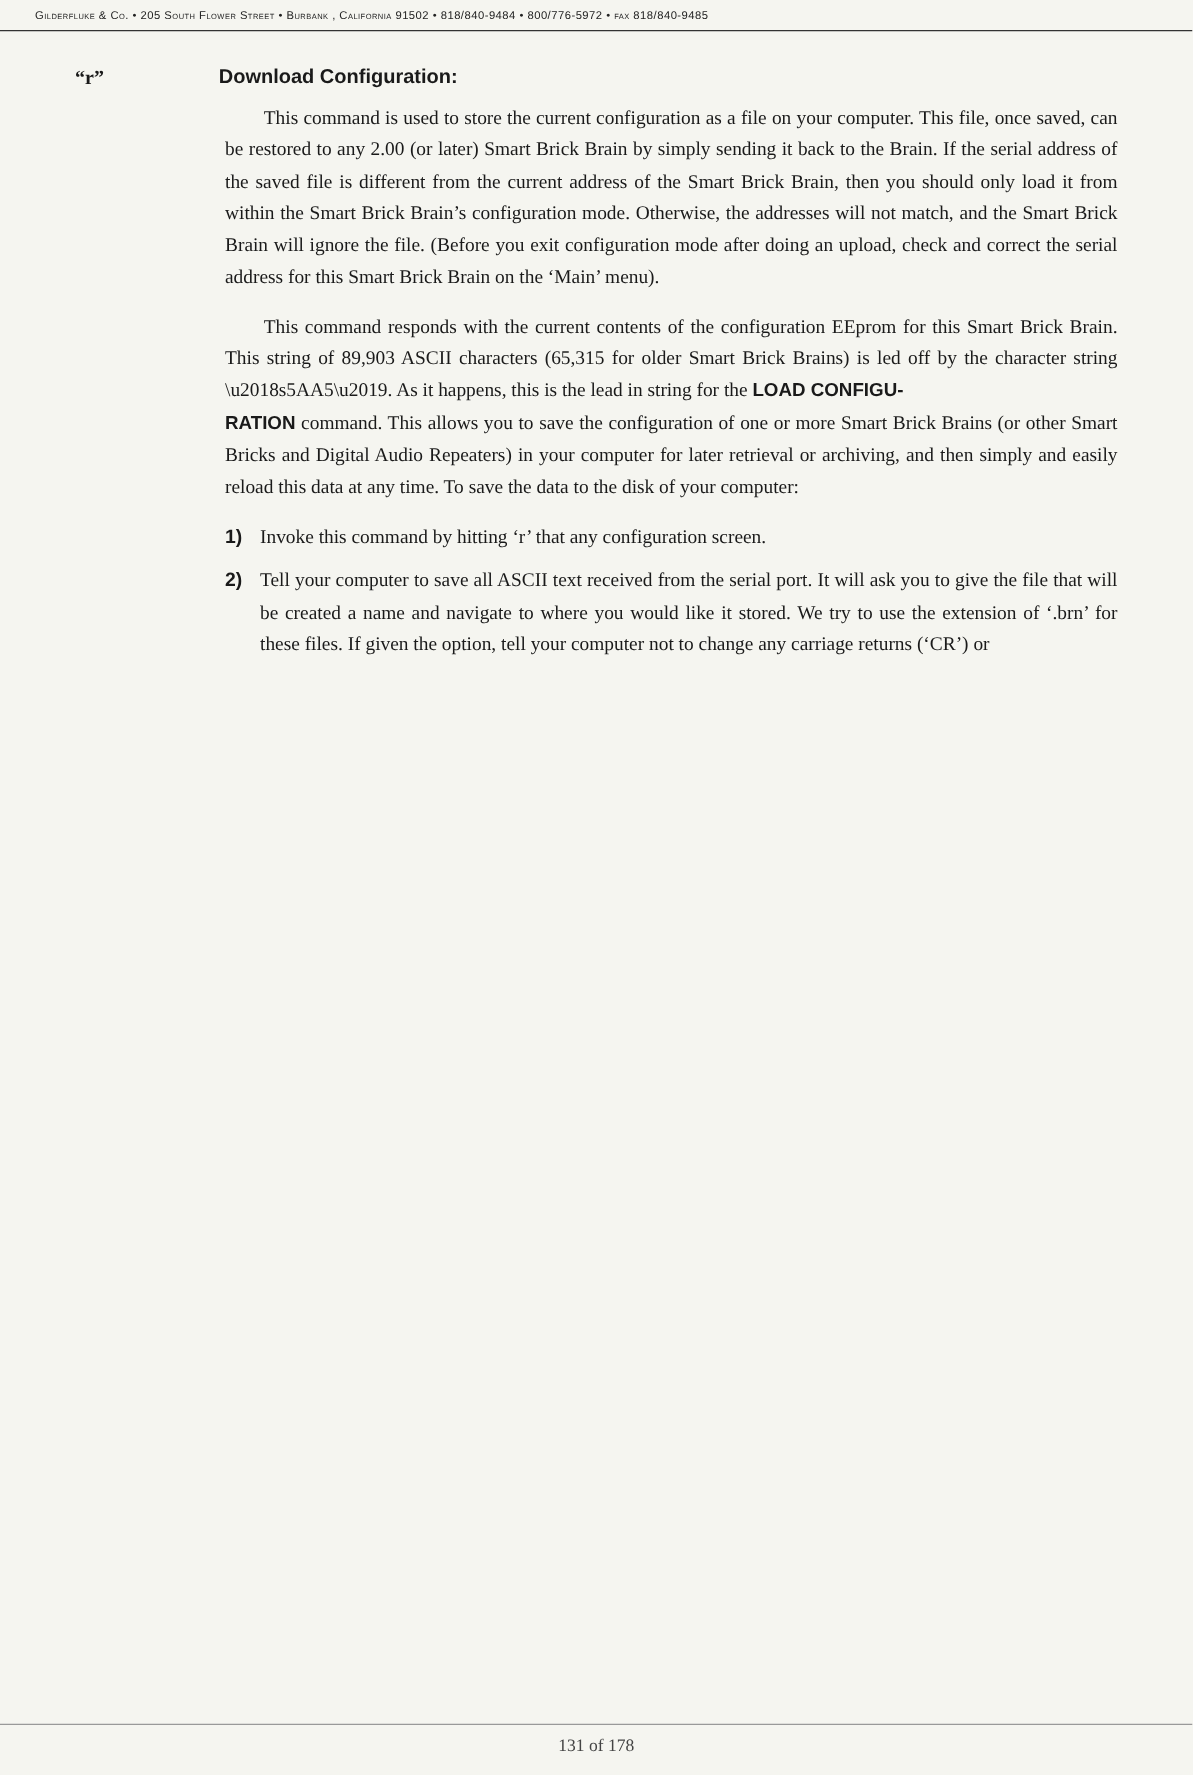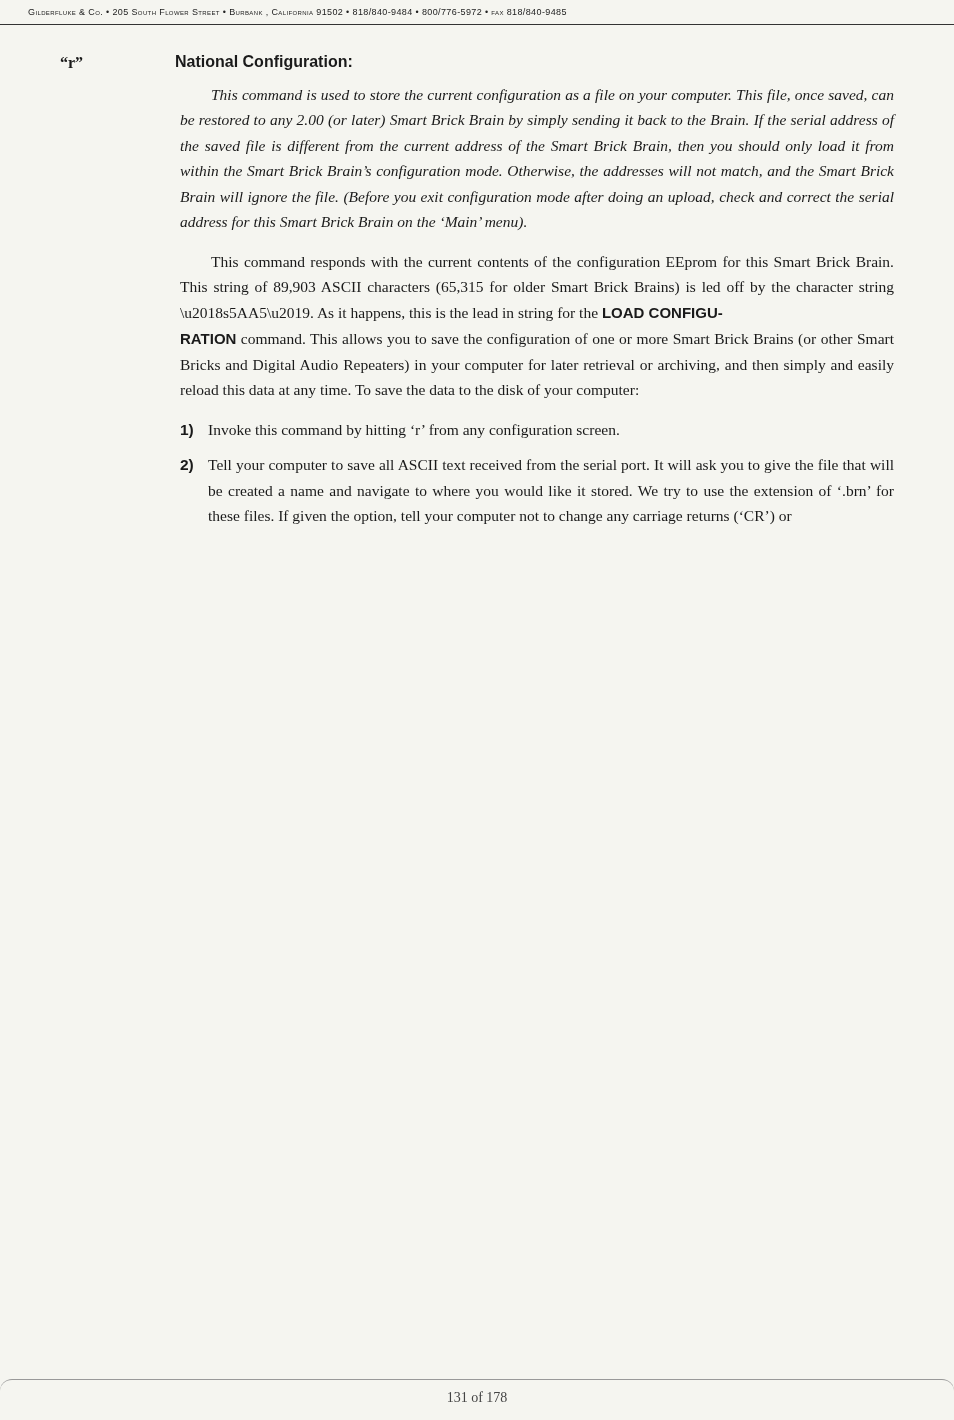--- a/index.html
+++ b/index.html
@@ -92,21 +92,20 @@
       color: #1a1a1a;
     }
 
     .section-body p {
       margin-bottom: 14px;
       text-indent: 2em;
     }
 
     .section-body p:first-child {
       text-indent: 2em;
-      font-style: italic;
     }
 
     .load-config-bold {
       font-weight: bold;
       font-family: 'Arial Black', 'Arial', sans-serif;
       font-size: 15px;
     }
 
     .numbered-list {
       list-style: none;
@@ -136,54 +135,53 @@
       flex: 1;
     }
 
     .footer {
       border-top: 1px solid #999;
       padding: 10px 0 14px 0;
       text-align: center;
       font-size: 14px;
       color: #444;
       font-family: 'Times New Roman', Times, serif;
-      border-radius: 12px;
     }
   </style>
 </head>
 <body>
 
 <div class="page-container">
 
   <div class="header">
     <span class="header-line small-caps">Gilderfluke &amp; Co. • 205 South Flower Street • Burbank , California 91502 • 818/840-9484 • 800/776-5972 • fax 818/840-9485</span>
   </div>
 
   <div class="content">
 
 
     <div class="section">
 
       <div class="section-header">
         <span class="section-key">“r”</span>
-        <span class="section-title">National Configuration:</span>
+        <span class="section-title">Download Configuration:</span>
       </div>
 
       <div class="section-body">
         <p>
           <span>This command is used to store the current configuration as a file on your computer. This file, once saved, can be restored to any 2.00 (or later) Smart Brick Brain by simply sending it back to the Brain. If the serial address of the saved file is different from the current address of the Smart Brick Brain, then you should only load it from within the Smart Brick Brain’s configuration mode. Otherwise, the addresses will not match, and the Smart Brick Brain will ignore the file. (Before you exit configuration mode after doing an upload, check and correct the serial address for this Smart Brick Brain on the ‘Main’ menu).</span>
         </p>
         <p>
           This command responds with the current contents of the configuration EEprom for this Smart Brick Brain. This string of 89,903 ASCII characters (65,315 for older Smart Brick Brains) is led off by the character string \u2018s5AA5\u2019. As it happens, this is the lead in string for the <span class="load-config-bold">LOAD CONFIGU-<br>RATION</span> command. This allows you to save the configuration of one or more Smart Brick Brains (or other Smart Bricks and Digital Audio Repeaters) in your computer for later retrieval or archiving, and then simply and easily reload this data at any time. To save the data to the disk of your computer:
         </p>
 
         <ul class="numbered-list">
           <li>
             <span class="list-num">1)</span>
-            <span class="list-content">Invoke this command by hitting ‘r’ from any configuration screen.</span>
+            <span class="list-content">Invoke this command by hitting ‘r’ that any configuration screen.</span>
           </li>
           <li>
             <span class="list-num">2)</span>
             <span class="list-content">Tell your computer to save all ASCII text received from the serial port. It will ask you to give the file that will be created a name and navigate to where you would like it stored. We try to use the extension of ‘.brn’ for these files. If given the option, tell your computer not to change any carriage returns (‘CR’) or</span>
           </li>
         </ul>
       </div>
     </div>
   </div>
 

